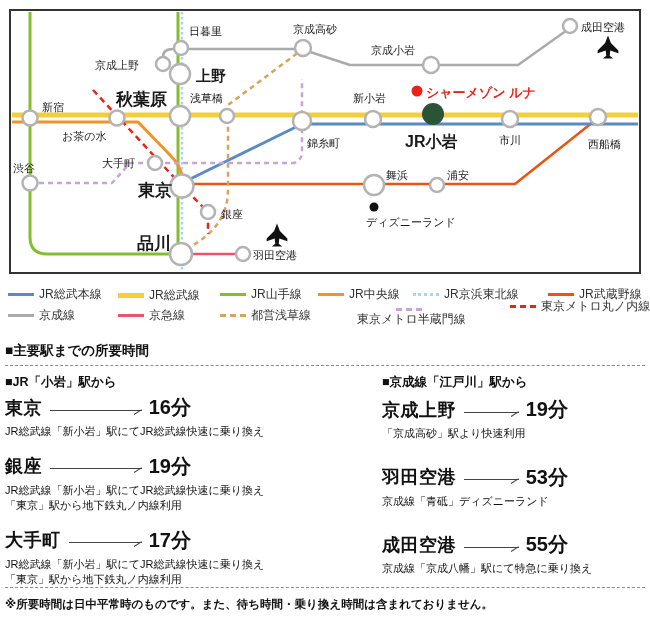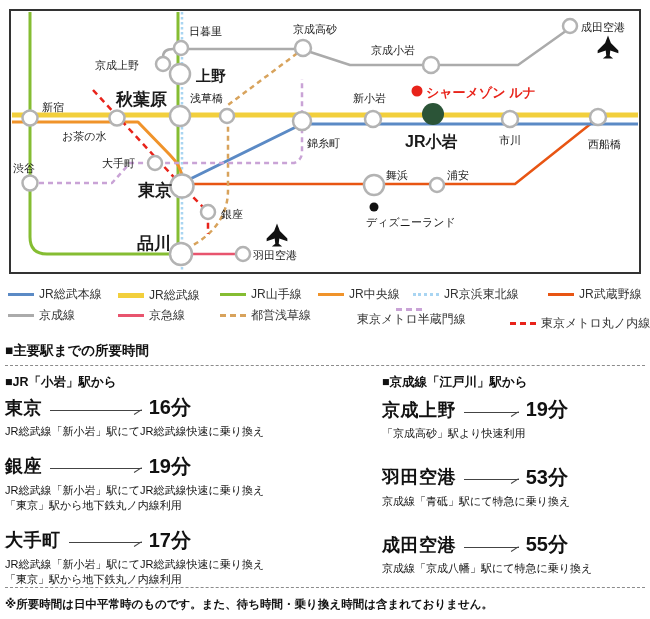--- a/index.html
+++ b/index.html
@@ -143,21 +143,21 @@
         <span class="legend-label">京急線</span>
       </div>
       <div class="legend-item" style="left: 220px; top: 308px;">
         <span class="legend-swatch" style="border-top: 3.5px dashed rgb(216, 163, 92);"></span>
         <span class="legend-label">都営浅草線</span>
       </div>
       <div class="legend-item" style="left: 357px; top: 308px; flex-direction: column;">
         <span class="legend-swatch" style="border-top: 3.5px dashed rgb(201, 163, 214);"></span>
         <span class="legend-label">東京メトロ半蔵門線</span>
       </div>
-      <div class="legend-item" style="left: 510px; top: 316px;">
+      <div class="legend-item" style="left: 510px; top: 299px;">
         <span class="legend-swatch" style="border-top: 3.5px dashed rgb(232, 35, 26);"></span>
         <span class="legend-label">東京メトロ丸ノ内線</span>
       </div>
     </div>
 
   <div class="sec-title">■主要駅までの所要時間</div>
   <div id="sep1" class="dashed-sep"></div>
 
   <div id="right-heading" class="col-heading">■京成線「江戸川」駅から</div>
   <div id="left-heading" class="col-heading">■JR「小岩」駅から</div>
@@ -225,21 +225,21 @@
     <div class="route">
       <div class="route-main">
         <span class="route-dest">羽田空港</span>
         <span class="route-arrow">
             <span class="shaft"></span>
             <span class="barb"></span>
           </span>
         <span class="route-time">53分</span>
       </div>
       <div class="route-notes">
-        <div>京成線「青砥」駅にて特急に乗り換え</div>
+        <div>京成線「青砥」ディズニーランド</div>
           <div></div>
       </div>
     </div>
     <div class="route">
       <div class="route-main">
         <span class="route-dest">成田空港</span>
         <span class="route-arrow">
             <span class="shaft"></span>
             <span class="barb"></span>
           </span>

